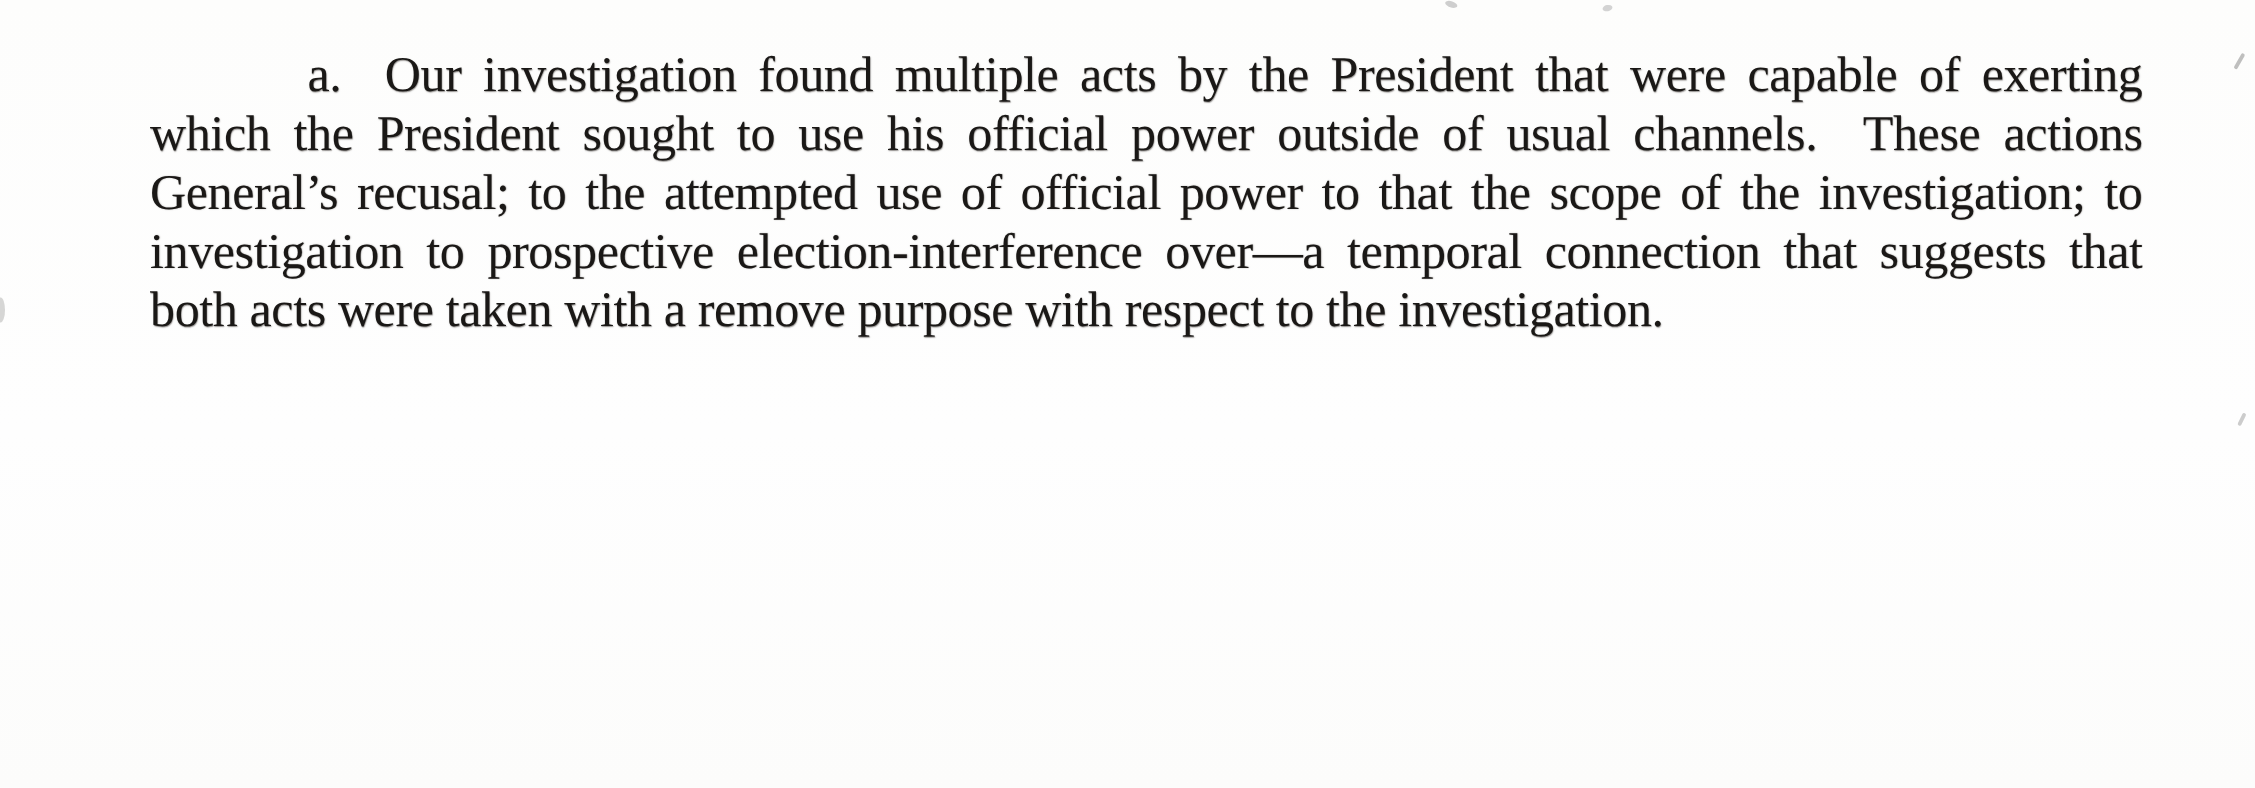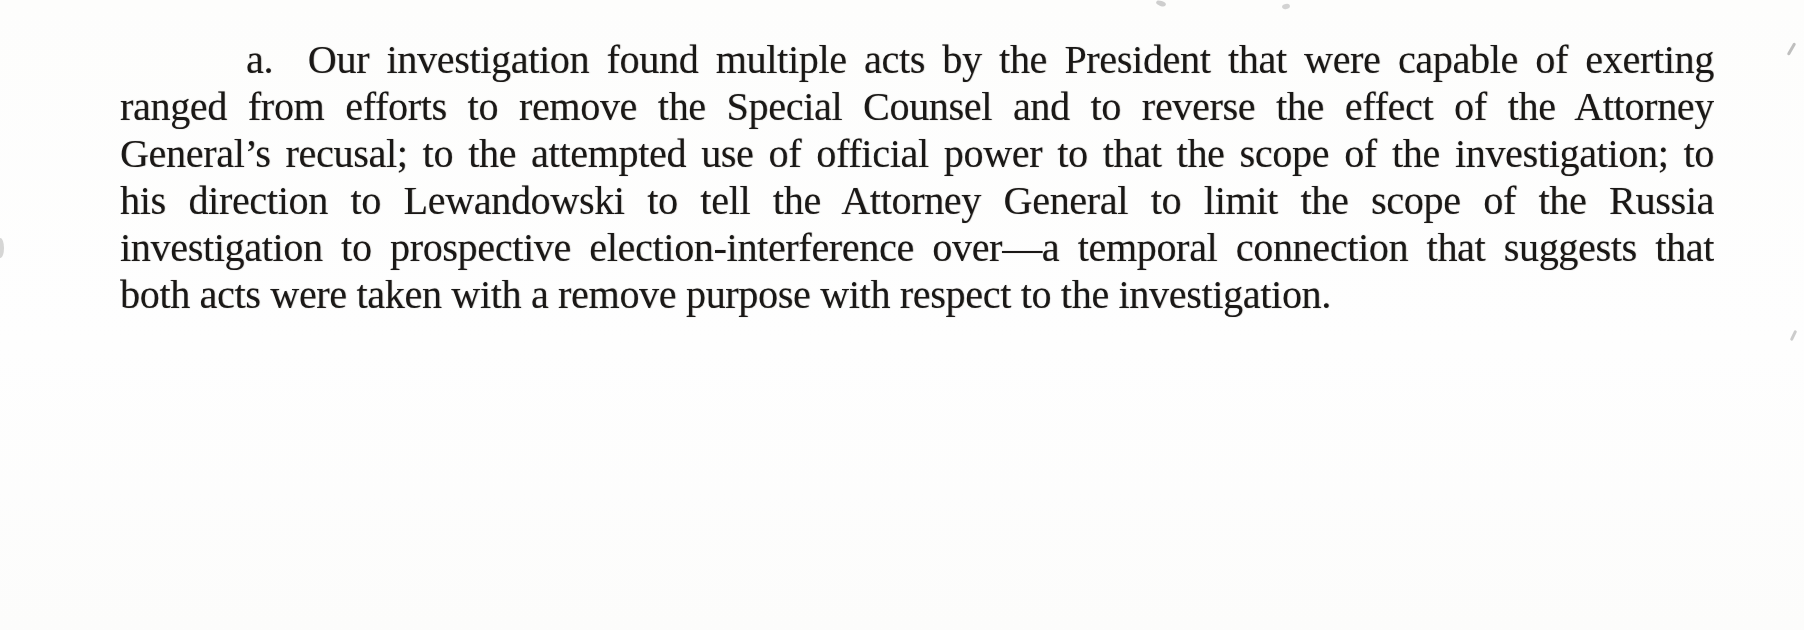--- a/index.html
+++ b/index.html
@@ -69,23 +69,22 @@
     opacity: 0.9;
   }
 </style>
 </head>
 <body>
 
 <div class="page">
 
   <div class="text-block">
     <div class="line first">a.&nbsp; Our investigation found multiple acts by the President that were capable of exerting</div>
-    <div class="line">ranged from efforts to remove the Special Counsel and to reverse the effect of the Attorney</div>
+    <div class="line">which the President sought to use his official power outside of usual channels.&nbsp; These actions</div>
     <div class="line">General’s recusal; to the attempted use of official power to that the scope of the investigation; to</div>
-    <div class="line">his direction to Lewandowski to tell the Attorney General to limit the scope of the Russia</div>
     <div class="line">investigation to prospective election-interference over—a temporal connection that suggests that</div>
     <div class="line last">both acts were taken with a remove purpose with respect to the investigation.</div>
   </div>
 
   <div class="speck speck-top-1"></div>
   <div class="speck speck-top-2"></div>
   <div class="tick tick-right-1"></div>
   <div class="tick tick-right-2"></div>
   <div class="edge-smudge"></div>
 

